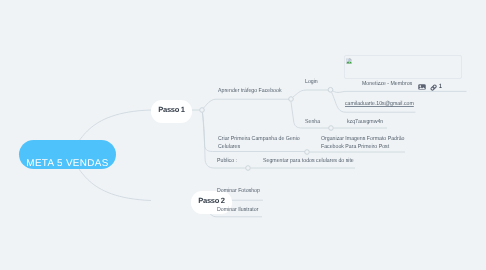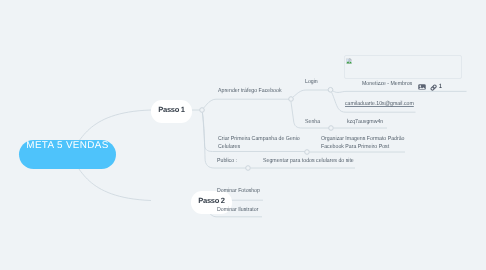--- a/index.html
+++ b/index.html
@@ -7,21 +7,21 @@
   body{width:486px;height:270px;overflow:hidden;background:#eff3f6;
        font-family:"Liberation Sans",sans-serif;
        -webkit-font-smoothing:antialiased;text-rendering:geometricPrecision;}
   #canvas{position:relative;width:486px;height:270px;}
   svg.links{position:absolute;left:0;top:0;width:486px;height:270px;pointer-events:none;}
   .node{position:absolute;box-sizing:border-box;}
 
   
   #root-node{left:19px;top:140px;width:97px;height:29px;border-radius:15px;
     background:#4ec3fb;color:#fff;font-size:9.9px;letter-spacing:.35px;
-    display:flex;align-items:flex-start;justify-content:center;}
+    display:flex;align-items:flex-end;justify-content:center;}
 
   
   .branch-pill{background:#fff;border-radius:11px;height:22.5px;
     display:flex;align-items:center;justify-content:center;padding-bottom:3px;
     font-size:7.6px;font-weight:bold;color:#38414c;letter-spacing:-0.35px;}
   #branch-0{left:151px;top:100px;width:41px;}
   #branch-1{left:151px;top:191px;width:41px;margin-left:40px;}
 
   
   .leaf{position:absolute;font-size:5.8px;color:#525e6a;line-height:7.6px;

